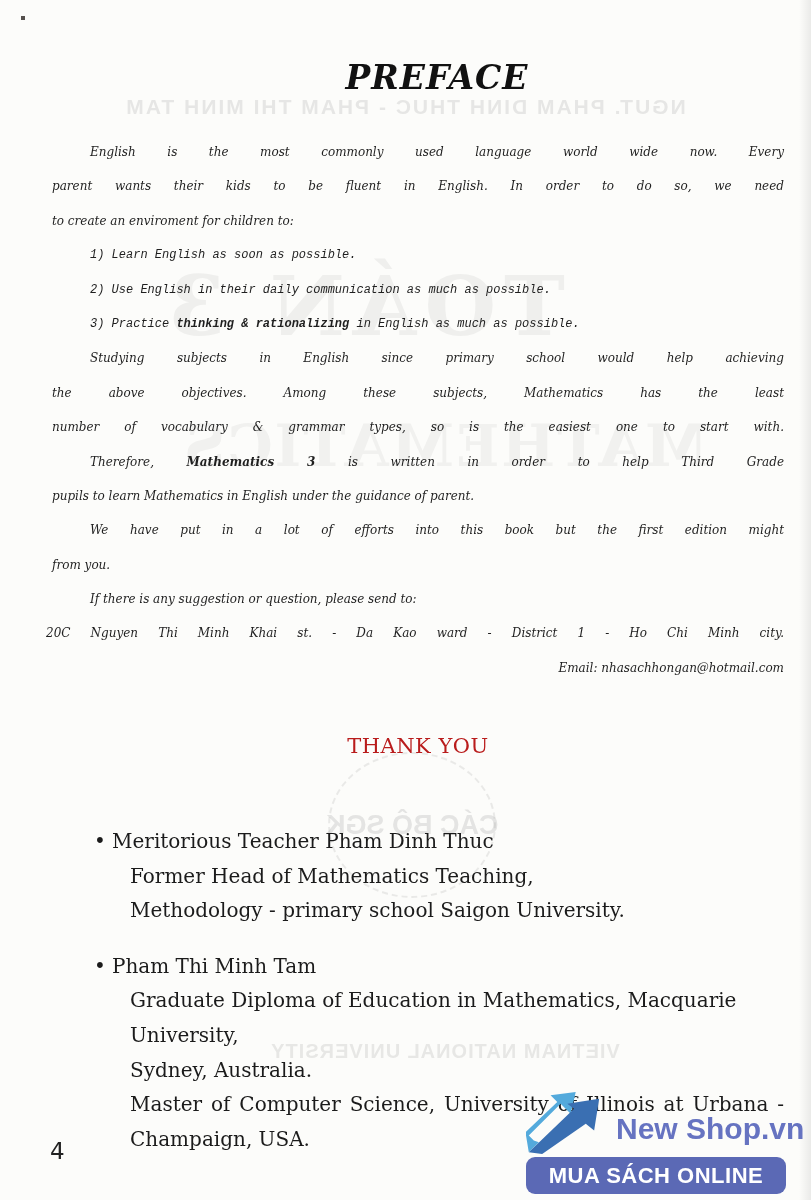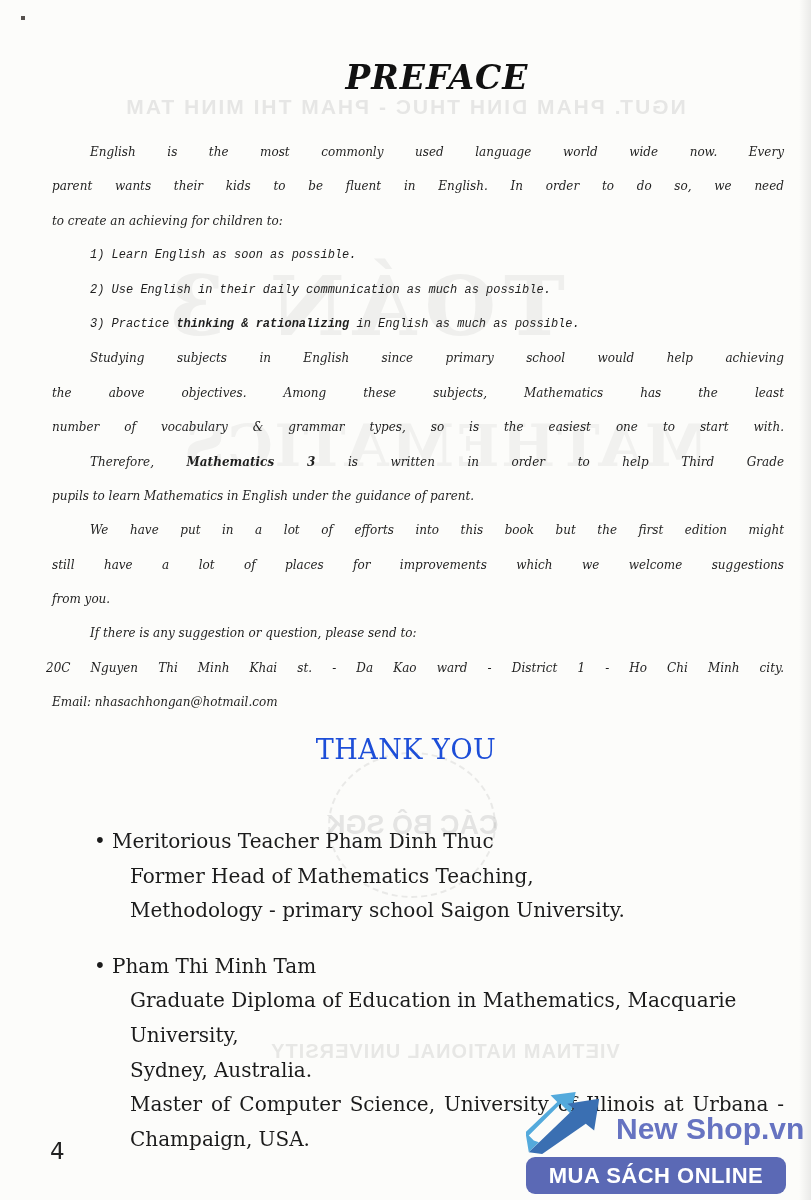--- a/index.html
+++ b/index.html
@@ -31,26 +31,26 @@
   
   .title{position:absolute; top:58px; left:52px; width:770px; text-align:center;
     font-style:italic; font-weight:bold; font-size:33px; letter-spacing:1px; color:#111;}
 
   .body{position:absolute; top:135px; left:52px; width:732px;
     font-style:italic; font-size:12px; line-height:34.4px;}
   .body .line{height:34.4px;}
   .indent{text-indent:38px;}
   .list{padding-left:38px;font-family:Liberation Mono, monospace;}
   .justify{text-align:justify; text-align-last:justify;}
-  .center{text-align:left;}
+  .center{text-align:right;}
   .addr{margin-left:-6px; width:738px; text-align:justify; text-align-last:justify;}
   b{font-weight:bold;}
 
-  .thankyou{position:absolute; top:734px; left:40px; width:732px; text-align:center;
-    font-size:27px; letter-spacing:0.5px; color:#1d4ed8;}
+  .thankyou{position:absolute; top:734px; left:52px; width:732px; text-align:center;
+    font-size:21px; letter-spacing:0.5px; color:#b91c1c;}
 
   .credits{position:absolute; top:803px; left:52px; width:732px;
     font-size:20px; line-height:34.6px; color:#1b1b1b;}
   .credits .line{min-height:34.6px;}
   .bullet{padding-left:60px; position:relative;margin-top:21px;}
   .bullet::before{content:"\2022"; position:absolute; left:42px;}
   .sub{padding-left:78px;}
   .sub.justify{text-align:justify; text-align-last:justify;}
 
   .page-num{position:absolute; left:50px; top:1138px; font-size:23px;
@@ -80,31 +80,30 @@
   <div class="g-badge">
     <span>CÁC BỘ SGK</span>
   </div>
   <div class="ghost g-univ">VIETNAM NATIONAL UNIVERSITY</div>
 
   <div class="title">PREFACE</div>
 
   <div class="body">
       <div class="line indent justify"><span>English is the most commonly used language world wide now. Every</span></div>
       <div class="line justify"><span>parent wants their kids to be fluent in English. In order to do so, we need</span></div>
-      <div class="line plain"><span>to create an achieving for children to:</span></div>
+      <div class="line plain"><span>to create an enviroment for children to:</span></div>
       <div class="line list"><span>1) Learn English as soon as possible.</span></div>
       <div class="line list"><span>2) Use English in their daily communication as much as possible.</span></div>
       <div class="line list"><span>3) Practice </span><b>thinking &amp; rationalizing</b><span> in English as much as possible.</span></div>
       <div class="line indent justify"><span>Studying subjects in English since primary school would help achieving</span></div>
       <div class="line justify"><span>the above objectives. Among these subjects, Mathematics has the least</span></div>
       <div class="line justify"><span>number of vocabulary &amp; grammar types, so is the easiest one to start with.</span></div>
       <div class="line indent justify"><span>Therefore, </span><b>Mathematics 3</b><span> is written in order to help Third Grade</span></div>
       <div class="line plain"><span>pupils to learn Mathematics in English under the guidance of parent.</span></div>
       <div class="line indent justify"><span>We have put in a lot of efforts into this book but the first edition might</span></div>
-      <div class="line justify"><span>still have a lot of places for improvements which we welcome suggestions</span></div>
       <div class="line plain"><span>from you.</span></div>
       <div class="line indent"><span>If there is any suggestion or question, please send to:</span></div>
       <div class="line addr"><span>20C Nguyen Thi Minh Khai st. - Da Kao ward - District 1 - Ho Chi Minh city.</span></div>
       <div class="line center"><span>Email: nhasachhongan@hotmail.com</span></div>
     </div>
 
   <div class="thankyou">THANK YOU</div>
 
   <div class="credits">
       <div class="line bullet"><span>Meritorious Teacher Pham Dinh Thuc</span></div>

